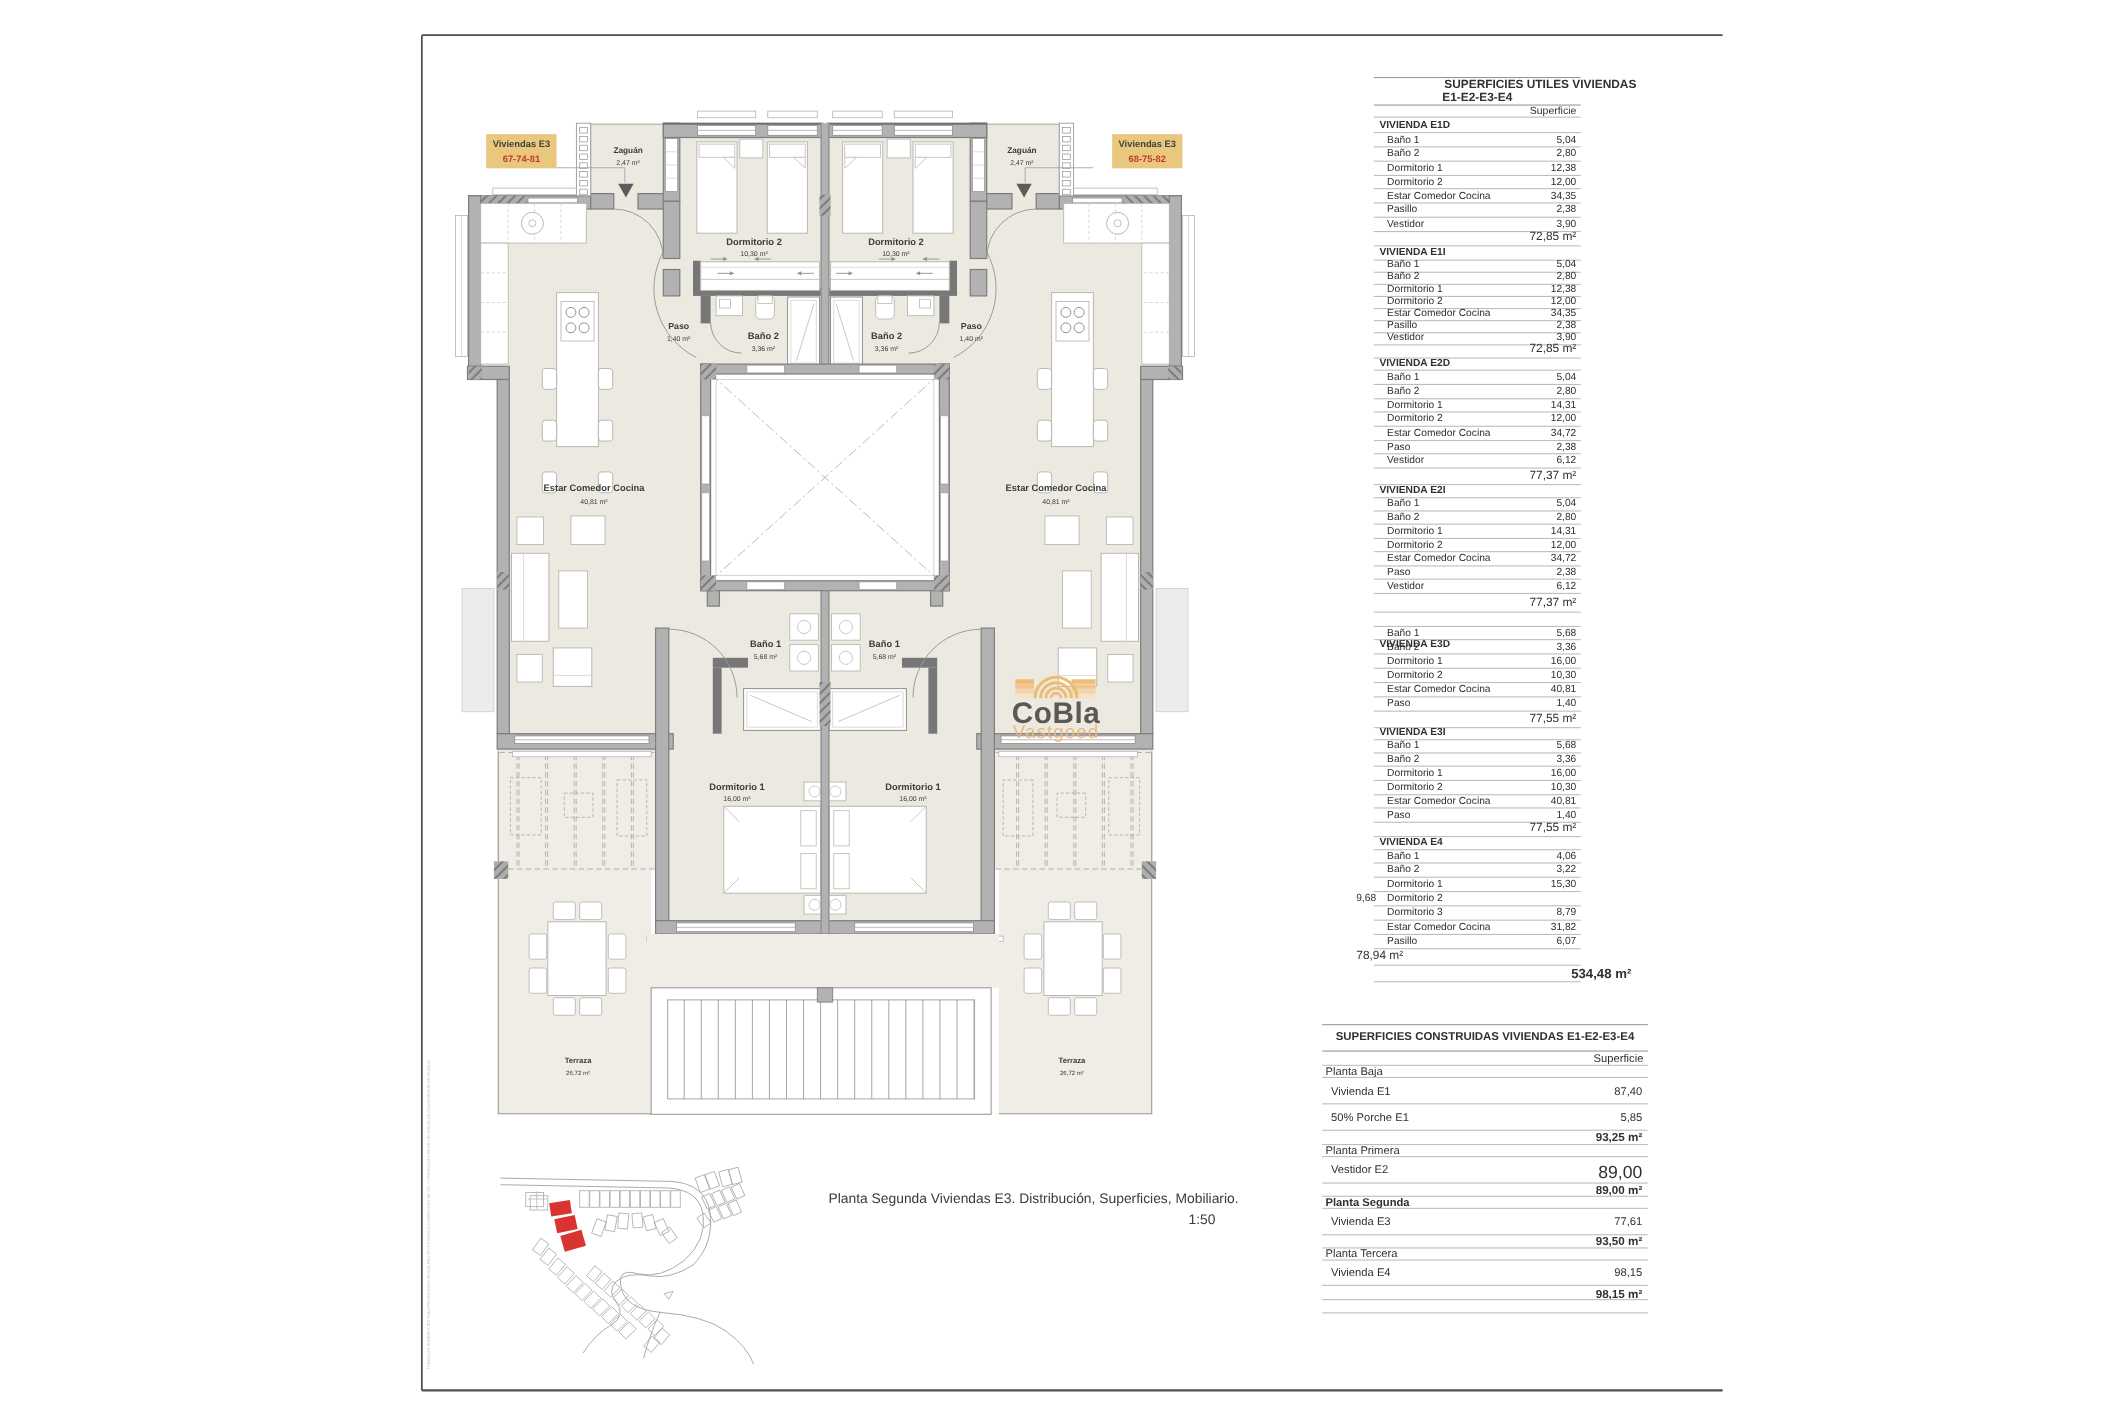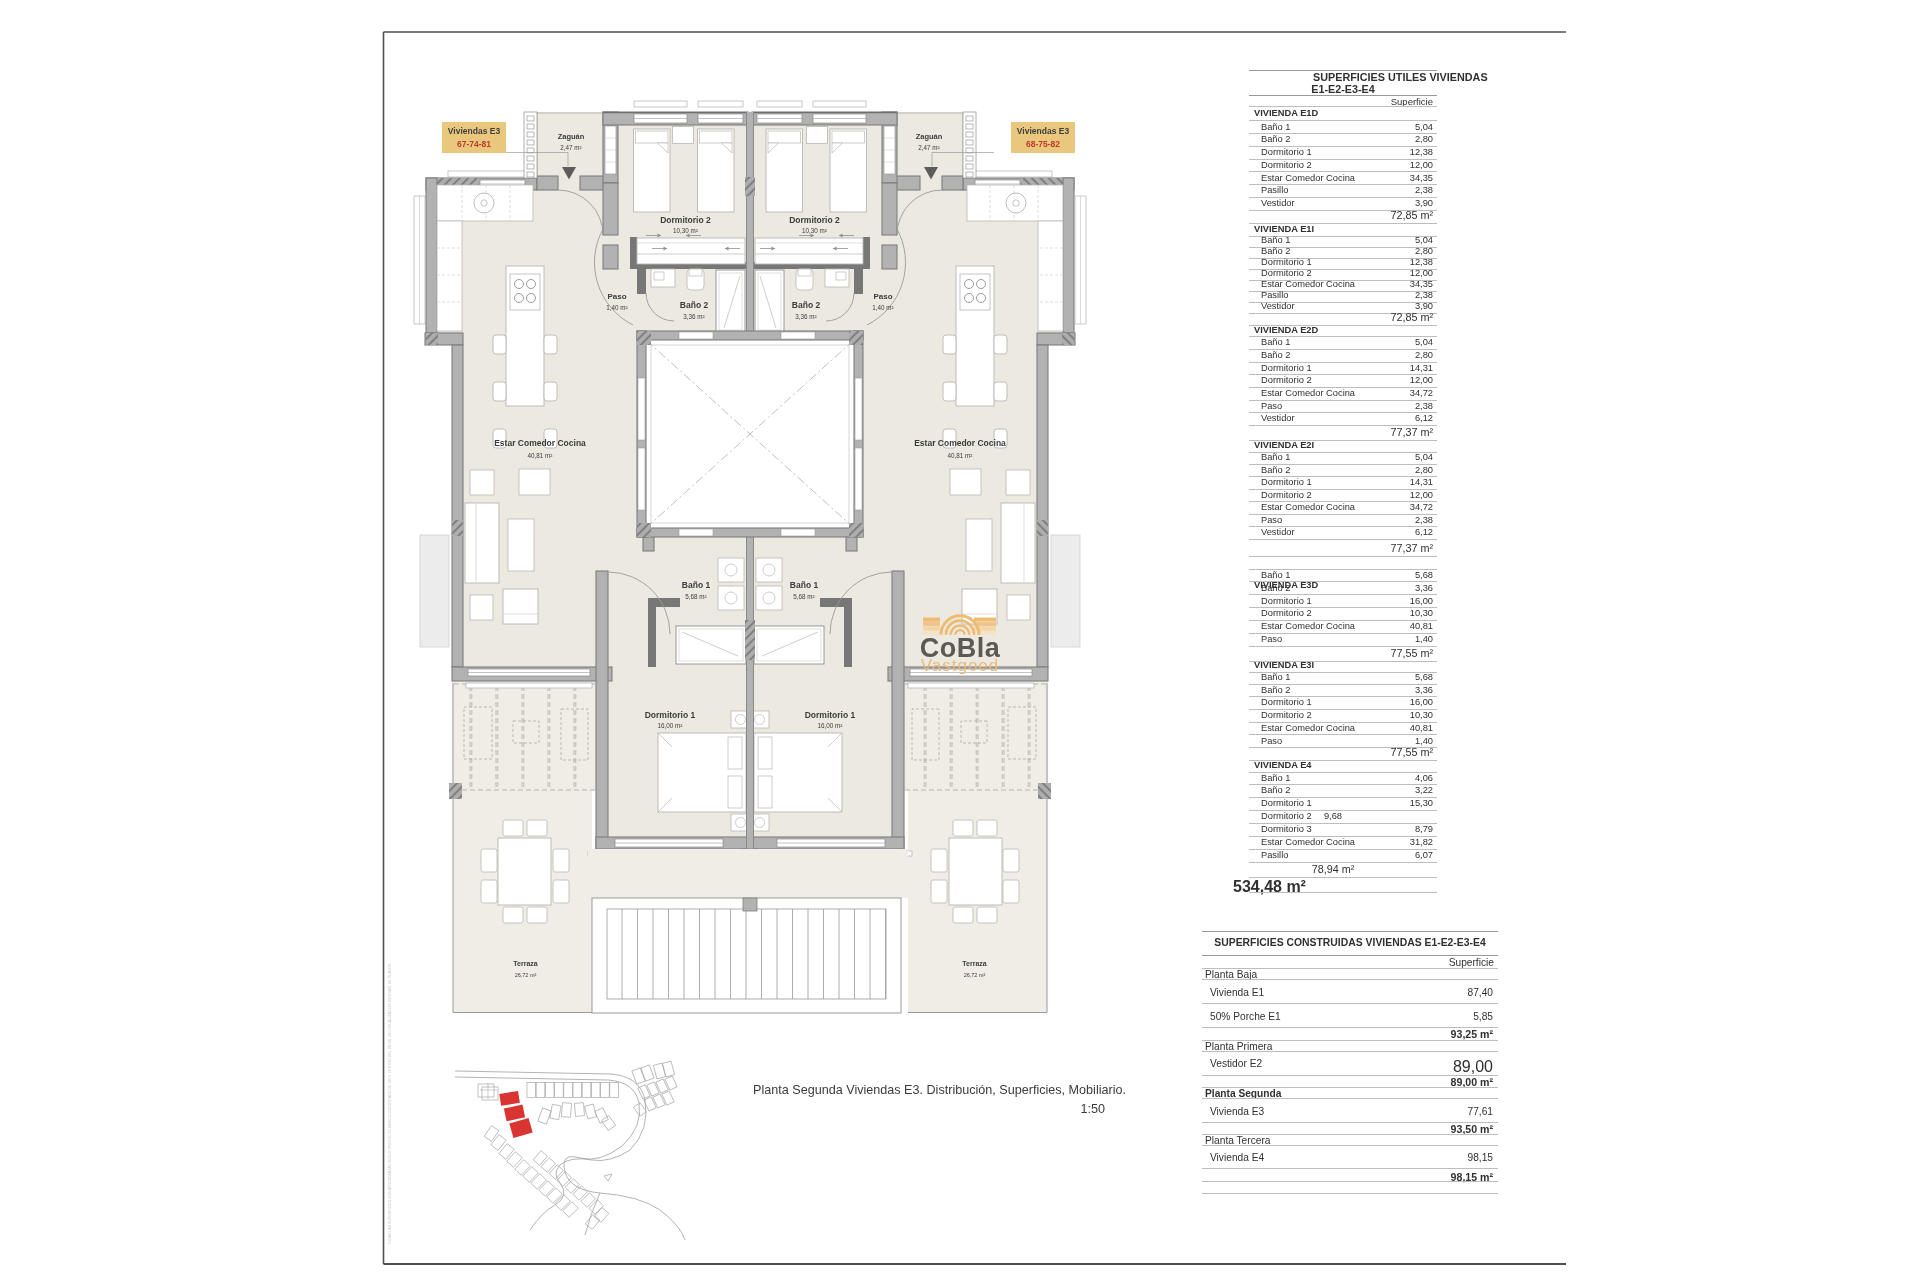--- a/index.html
+++ b/index.html
@@ -515,34 +515,34 @@
     <div style="position:absolute;left:1261px;top:772.5px;font-size:9.3px;font-weight:normal;color:#303030;white-space:nowrap">Baño 1</div>
     <div style="position:absolute;left:1233px;top:772.5px;width:200px;text-align:right;font-size:9.3px;font-weight:normal;color:#303030;white-space:nowrap">4,06</div>
     <div style="position:absolute;left:1249px;top:784.1px;width:188px;height:1px;background:#bdbdbd"></div>
     <div style="position:absolute;left:1261px;top:785.4px;font-size:9.3px;font-weight:normal;color:#303030;white-space:nowrap">Baño 2</div>
     <div style="position:absolute;left:1233px;top:785.4px;width:200px;text-align:right;font-size:9.3px;font-weight:normal;color:#303030;white-space:nowrap">3,22</div>
     <div style="position:absolute;left:1249px;top:797.0px;width:188px;height:1px;background:#bdbdbd"></div>
     <div style="position:absolute;left:1261px;top:798.4px;font-size:9.3px;font-weight:normal;color:#303030;white-space:nowrap">Dormitorio 1</div>
     <div style="position:absolute;left:1233px;top:798.4px;width:200px;text-align:right;font-size:9.3px;font-weight:normal;color:#303030;white-space:nowrap">15,30</div>
     <div style="position:absolute;left:1249px;top:810.0px;width:188px;height:1px;background:#bdbdbd"></div>
     <div style="position:absolute;left:1261px;top:811.3px;font-size:9.3px;font-weight:normal;color:#303030;white-space:nowrap">Dormitorio 2</div>
-    <div style="position:absolute;left:1233px;top:811.3px;width:200px;text-align:center;font-size:9.3px;font-weight:normal;color:#303030;white-space:nowrap">9,68</div>
+    <div style="position:absolute;left:1233px;top:811.3px;width:200px;text-align:left;font-size:9.3px;font-weight:normal;color:#303030;white-space:nowrap">9,68</div>
     <div style="position:absolute;left:1249px;top:822.9px;width:188px;height:1px;background:#bdbdbd"></div>
     <div style="position:absolute;left:1261px;top:824.2px;font-size:9.3px;font-weight:normal;color:#303030;white-space:nowrap">Dormitorio 3</div>
     <div style="position:absolute;left:1233px;top:824.2px;width:200px;text-align:right;font-size:9.3px;font-weight:normal;color:#303030;white-space:nowrap">8,79</div>
     <div style="position:absolute;left:1249px;top:835.8px;width:188px;height:1px;background:#bdbdbd"></div>
     <div style="position:absolute;left:1261px;top:837.2px;font-size:9.3px;font-weight:normal;color:#303030;white-space:nowrap">Estar Comedor Cocina</div>
     <div style="position:absolute;left:1233px;top:837.2px;width:200px;text-align:right;font-size:9.3px;font-weight:normal;color:#303030;white-space:nowrap">31,82</div>
     <div style="position:absolute;left:1249px;top:848.8px;width:188px;height:1px;background:#bdbdbd"></div>
     <div style="position:absolute;left:1261px;top:850.1px;font-size:9.3px;font-weight:normal;color:#303030;white-space:nowrap">Pasillo</div>
     <div style="position:absolute;left:1233px;top:850.1px;width:200px;text-align:right;font-size:9.3px;font-weight:normal;color:#303030;white-space:nowrap">6,07</div>
     <div style="position:absolute;left:1249px;top:861.7px;width:188px;height:1px;background:#bdbdbd"></div>
-    <div style="position:absolute;left:1233px;top:862.8px;width:200px;text-align:center;font-size:10.8px;font-weight:normal;color:#303030;white-space:nowrap">78,94 m²</div>
+    <div style="position:absolute;left:1233px;top:862.8px;width:200px;text-align:left;font-size:10.8px;font-weight:normal;color:#303030;white-space:nowrap">78,94 m²</div>
     <div style="position:absolute;left:1249px;top:876.6px;width:188px;height:1px;background:#bdbdbd"></div>
-    <div style="position:absolute;left:1233px;top:877.9px;width:200px;font-size:16px;font-weight:bold;color:#303030;white-space:nowrap">534,48 m²</div>
+    <div style="position:absolute;left:1283px;top:877.9px;width:200px;text-align:right;font-size:12px;font-weight:bold;color:#303030;white-space:nowrap">534,48 m²</div>
     <div style="position:absolute;left:1249px;top:892.0px;width:188px;height:1px;background:#bdbdbd"></div>
     <div style="position:absolute;left:1202px;top:931.0px;width:296px;height:1px;background:#999"></div>
     <div style="position:absolute;left:1202px;top:937.0px;width:296px;text-align:center;font-size:10.4px;font-weight:bold;color:#303030;white-space:nowrap">SUPERFICIES CONSTRUIDAS VIVIENDAS E1-E2-E3-E4</div>
     <div style="position:absolute;left:1202px;top:955.2px;width:296px;height:1px;background:#999"></div>
     <div style="position:absolute;left:1374px;top:957.2px;width:120px;text-align:right;font-size:10.2px;font-weight:normal;color:#303030;white-space:nowrap">Superficie</div>
     <div style="position:absolute;left:1202px;top:968.0px;width:296px;height:1px;background:#bdbdbd"></div>
     <div style="position:absolute;left:1205px;top:969.1px;font-size:10.2px;font-weight:normal;color:#303030;white-space:nowrap">Planta Baja</div>
     <div style="position:absolute;left:1202px;top:979.0px;width:296px;height:1px;background:#bdbdbd"></div>
     <div style="position:absolute;left:1210px;top:987.2px;font-size:10.2px;font-weight:normal;color:#303030;white-space:nowrap">Vivienda E1</div>
     <div style="position:absolute;left:1293px;top:987.2px;width:200px;text-align:right;font-size:10.2px;font-weight:normal;color:#303030;white-space:nowrap">87,40</div>

